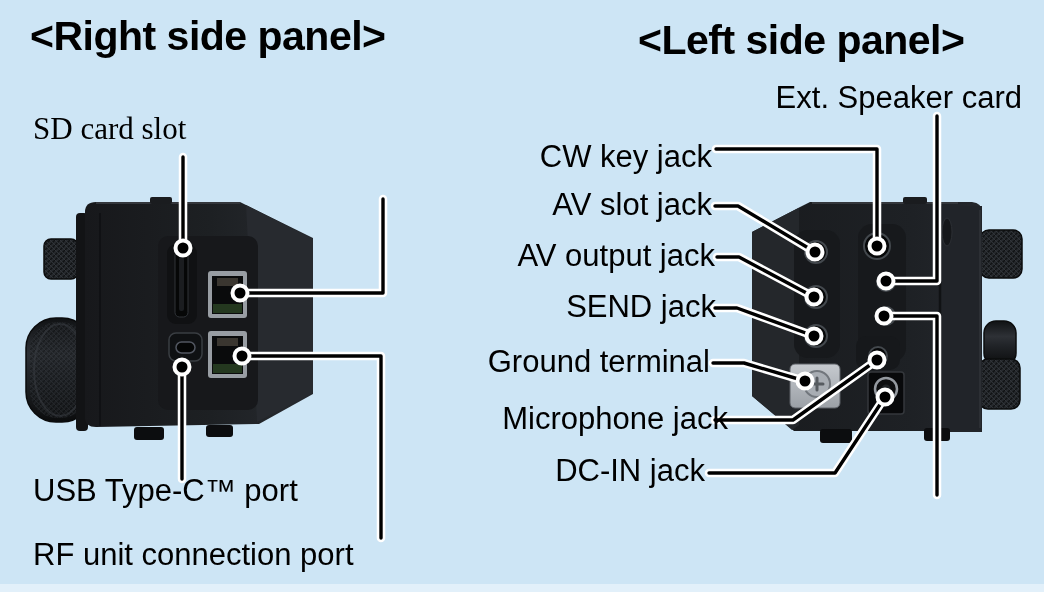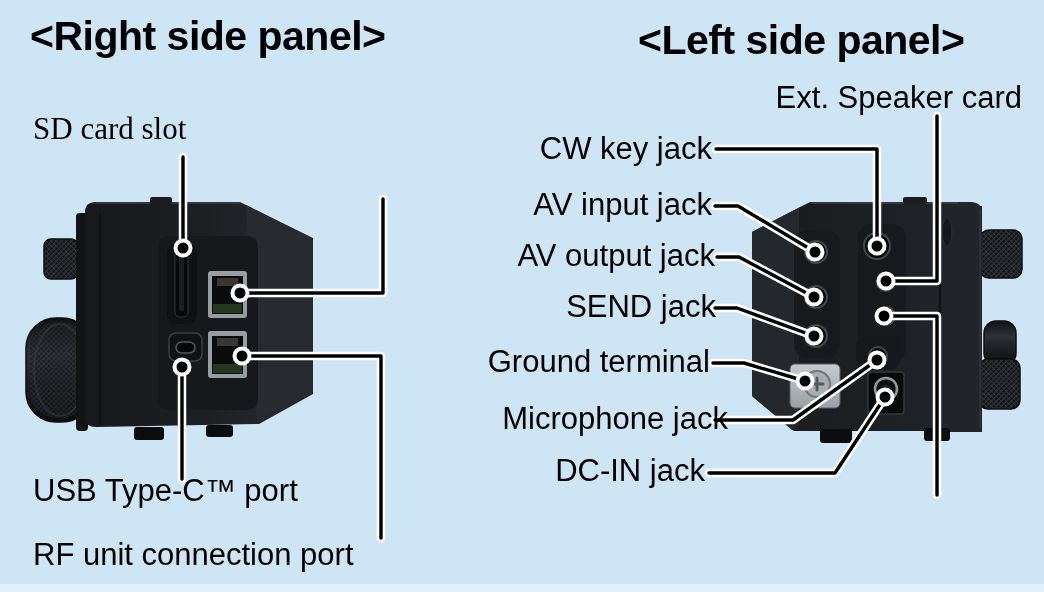--- a/index.html
+++ b/index.html
@@ -226,21 +226,21 @@
   </svg>
 
   <div class="heading" style="left:30px;top:14px;">&lt;Right side panel&gt;</div>
   <div class="heading" style="left:638px;top:18px;">&lt;Left side panel&gt;</div>
 
   <div class="label" style="left:33px;top:112px;font-family:Liberation Serif, serif;">SD card slot</div>
   <div class="label" style="left:33px;top:474px;">USB Type-C™ port</div>
   <div class="label" style="left:33px;top:538px;">RF unit connection port</div>
 
   <div class="label" style="right:22px;top:81px;">Ext. Speaker card</div>
-  <div class="label" style="right:332px;top:132px;">CW key jack</div>
-  <div class="label" style="right:332px;top:188px;">AV input jack</div>
+  <div class="label" style="right:332px;top:140px;">CW key jack</div>
+  <div class="label" style="right:332px;top:188px;">AV slot jack</div>
   <div class="label" style="right:329px;top:239px;">AV output jack</div>
   <div class="label" style="right:328px;top:290px;">SEND jack</div>
   <div class="label" style="right:334px;top:345px;">Ground terminal</div>
   <div class="label" style="right:316px;top:402px;text-align:center;">Microphone jack</div>
   <div class="label" style="right:339px;top:454px;">DC-IN jack</div>
 
 </div>
 
 </body></html>

